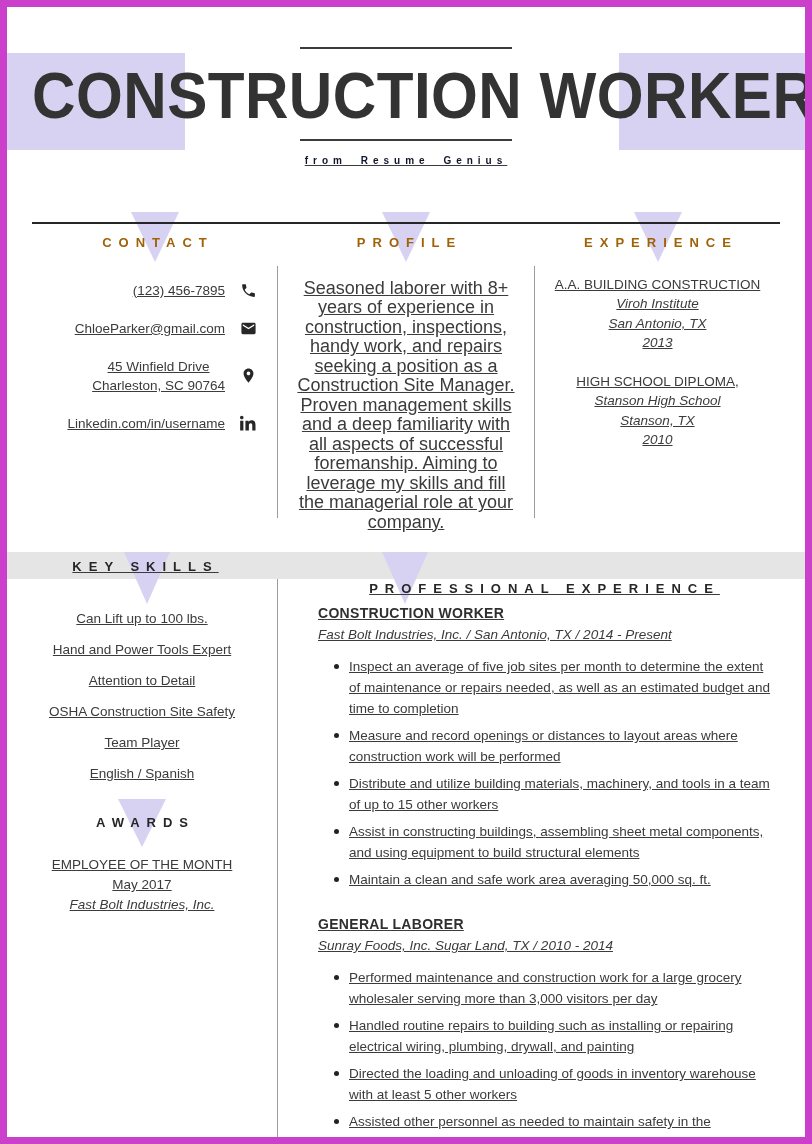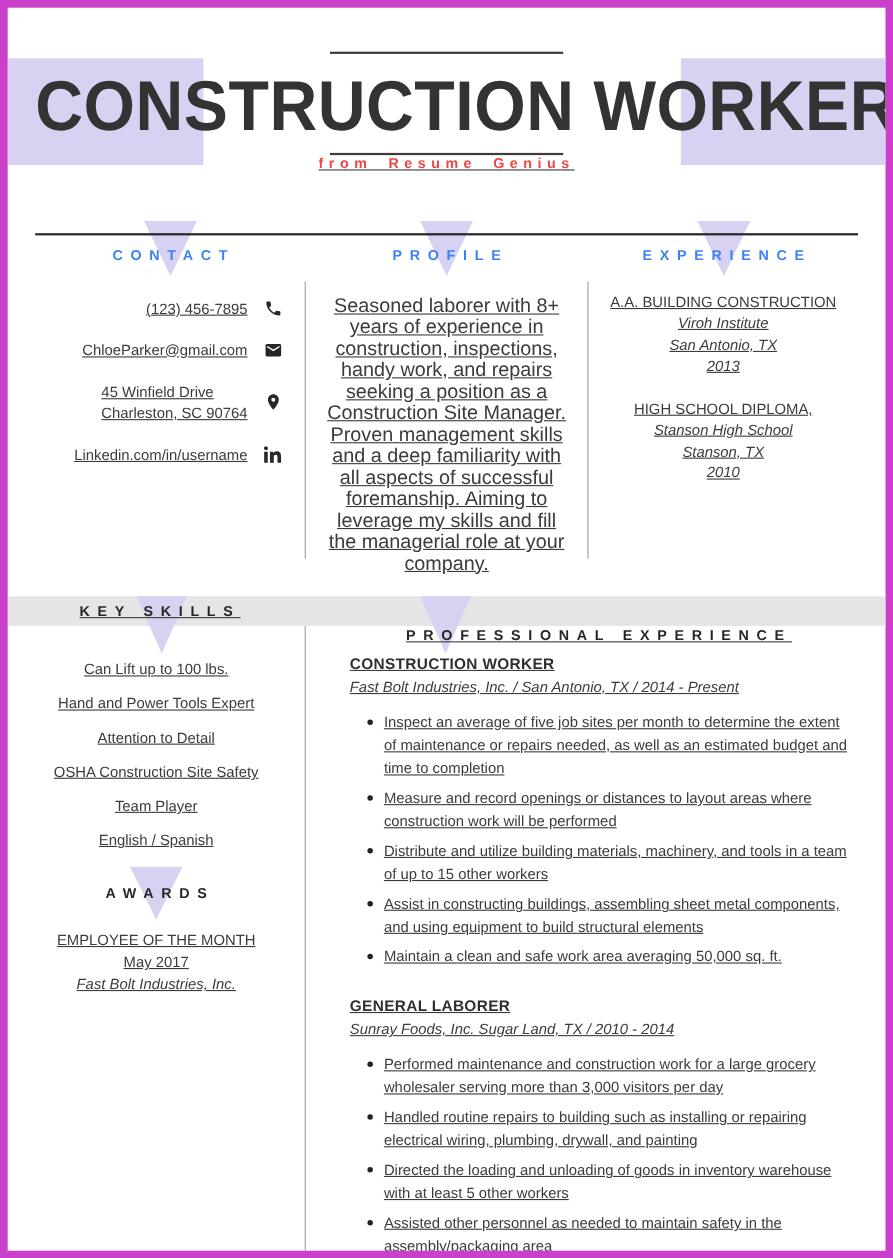--- a/index.html
+++ b/index.html
@@ -14,54 +14,54 @@
   .accent-block { position:absolute; background:#d8d2f2; z-index:-1; }
   .accent-left  { left:0;  top:46px; width:178px; height:97px; }
   .accent-right { right:0; top:46px; width:186px; height:97px; }
   .hr-small { width:212px; height:2px; background:#3c3c3c; margin:0 auto; }
   .title {
     margin:12px 0 6px; font-size:64px; line-height:1.12; font-weight:700;
     color:#333; letter-spacing:0.5px;
   }
   .title-inner { display:inline-block; transform:scaleX(0.94); white-space:nowrap; }
   .tagline {
-    margin-top:0; font-size:13px; font-weight:700; letter-spacing:5px;
-    word-spacing:6px; color:#ef4444;
+    margin-top:14px; font-size:10px; font-weight:700; letter-spacing:5px;
+    word-spacing:6px; color:#0f172a;
   }
 
   
   .tri {
     position:absolute; left:50%; top:-23px; transform:translateX(-50%);
     width:0; height:0; border-left:24px solid transparent;
     border-right:24px solid transparent; border-top:50px solid #d8d2f2; z-index:-1;
   }
 
   
   .triad {
     position:relative; z-index:0; margin:56px 25px 0;
     display:grid; grid-template-columns:245px 258px 245px; min-height:242px;
   }
   .triad-rule { position:absolute; top:0; left:0; right:0; height:2px; background:#262626; z-index:3; }
   .tcol { text-align:center; padding-top:11px; }
   .sec-head {
     position:relative; z-index:0; display:inline-block; font-size:13px; font-weight:700;
-    letter-spacing:7px; padding-left:7px; color:#3b82f6;
+    letter-spacing:7px; padding-left:7px; color:#a16207;
   }
   .col-profile { position:relative; }
   .col-profile::before, .col-profile::after {
     content:""; position:absolute; top:44px; bottom:14px; width:1px; background:#9c9c9c;
   }
   .col-profile::before { left:0; } .col-profile::after { right:0; }
 
   .contact-body { padding-top:30px; }
   .contact-item {
     display:flex; justify-content:flex-end; align-items:center; gap:15px;
     padding-right:20px; margin-bottom:19px; font-size:13.5px; line-height:19px;
   }
-  .contact-text { text-align:left; }
+  .contact-text { text-align:center; }
   .cicon svg { width:17px; height:17px; fill:#272727; display:block; }
 
   .profile-body { padding:28px 15px 0; font-size:18px; line-height:19.5px; text-align:center; }
 
   .edu-body { padding-top:24px; font-size:13.5px; line-height:19.5px; }
   .edu-entry + .edu-entry { margin-top:19px; }
   .edu-ital { font-style:italic; }
 
   
   .band {

